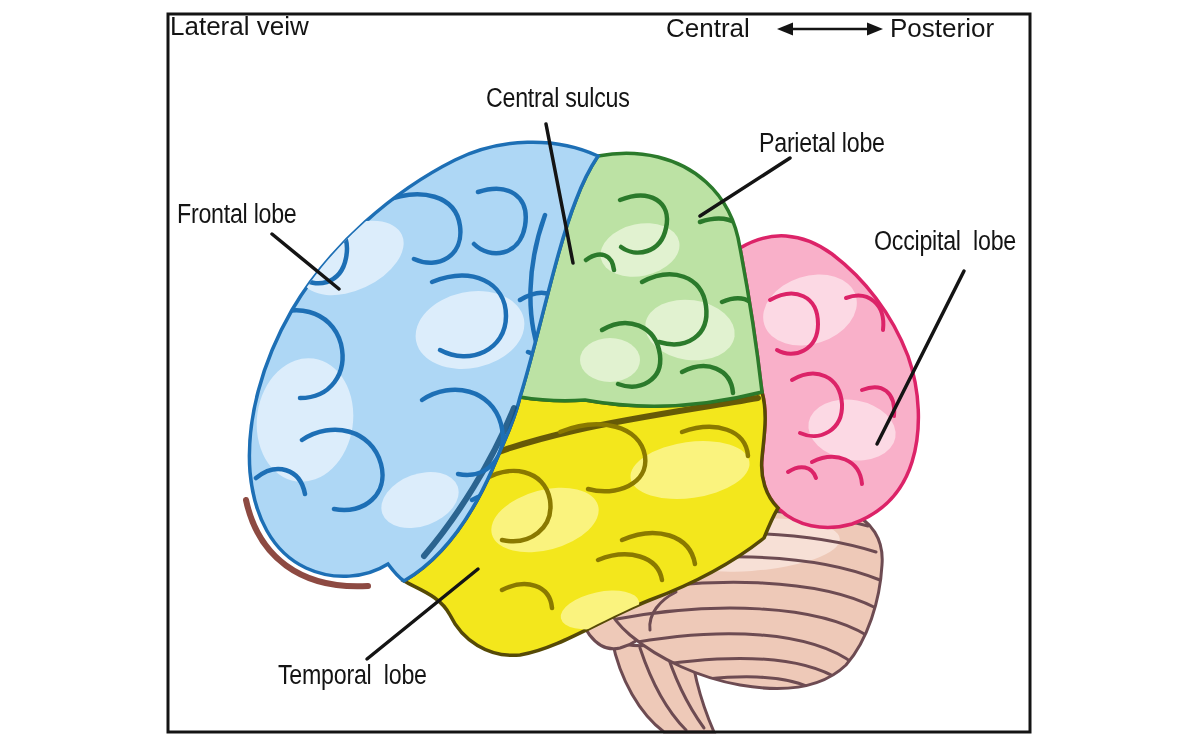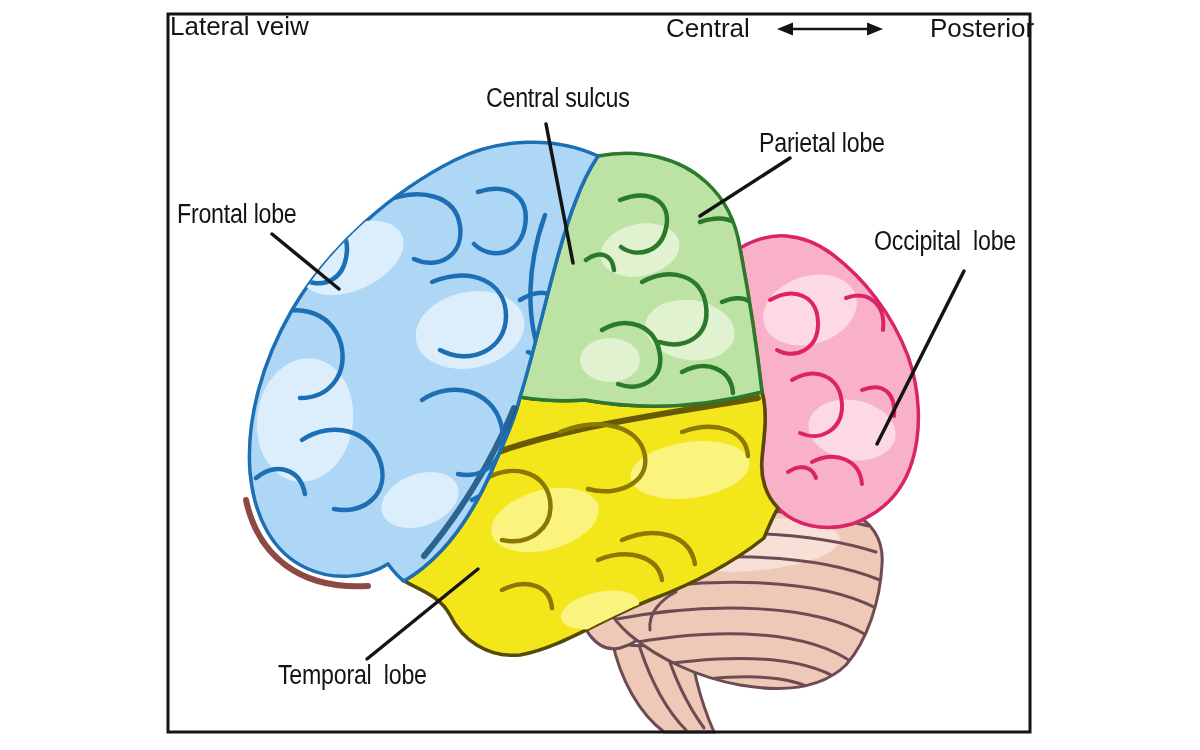--- a/index.html
+++ b/index.html
@@ -200,20 +200,20 @@
       <line class="arrow-line" x1="791" y1="29" x2="869" y2="29"></line>
       <polygon class="arrow-head" points="777,29 793,22.5 793,35.5"></polygon>
       <polygon class="arrow-head" points="883,29 867,22.5 867,35.5"></polygon>
     </g>
 
     <rect class="frame" x="168" y="14" width="862" height="718"></rect>
   </svg>
 
   <div class="lbl toplbl" style="left:170px;top:13px;">Lateral veiw</div>
   <div class="lbl toplbl" style="left:666px;top:15px;">Central</div>
-  <div class="lbl toplbl" style="left:890px;top:15px;margin-left:40px;">Posterior</div>
+  <div class="lbl toplbl" style="left:890px;top:15px;">Posterior</div>
 
   <div class="lbl anat" style="left:486px;top:85px;">Central sulcus</div>
   <div class="lbl anat" style="left:759px;top:130px;">Parietal lobe</div>
   <div class="lbl anat" style="left:177px;top:201px;">Frontal lobe</div>
   <div class="lbl anat" style="left:874px;top:228px;">Occipital  lobe</div>
   <div class="lbl anat" style="left:278px;top:662px;">Temporal  lobe</div>
 </div>
 
 </body></html>

